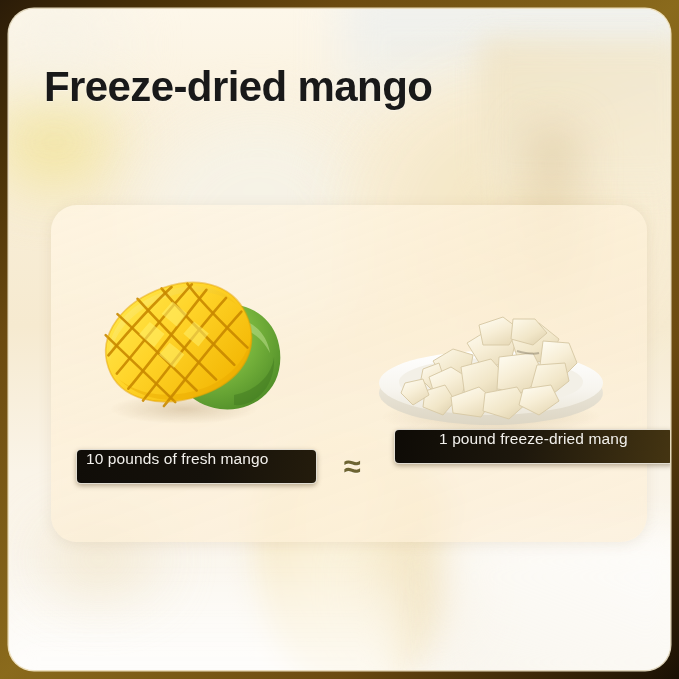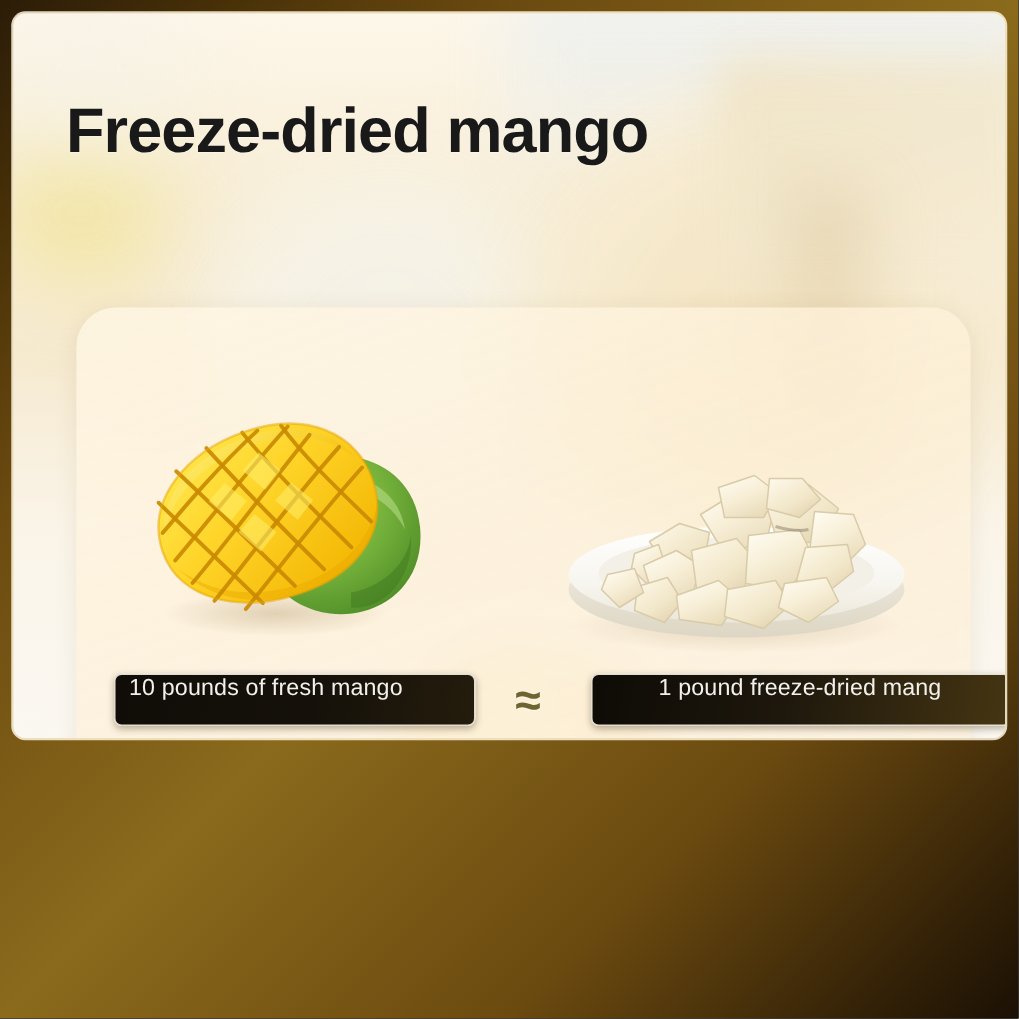--- a/index.html
+++ b/index.html
@@ -5,22 +5,22 @@
   html,body{margin:0;padding:0;background:#000;}
   body{width:679px;height:679px;overflow:hidden;font-family:"Liberation Sans",sans-serif;}
 
   #frame{
     position:relative;width:679px;height:679px;
     background:linear-gradient(135deg,#2b1c08 0%,#4a3208 12%,#6b4a10 25%,#8a6a1c 50%,#6b4a10 75%,#3a2608 90%,#1a1004 100%);
     overflow:hidden;
   }
   
   #photo{
-    position:absolute;left:9px;top:9px;width:661px;height:483px;
-    border-radius:8px;overflow:hidden;
+    position:absolute;left:9px;top:9px;width:661px;height:661px;
+    border-radius:25px;overflow:hidden;
     background:#f7efdf;
     box-shadow:0 0 0 1.5px rgba(255,246,220,.85);
   }
   
   .bg{position:absolute;inset:0;}
   .blob{position:absolute;border-radius:50%;filter:blur(26px);}
   .blob.hard{filter:blur(14px);}
   .band{position:absolute;filter:blur(22px);}
 
   
@@ -53,21 +53,21 @@
     color:#f2f0ec;font-size:15.5px;letter-spacing:.1px;
     padding:0 9px;white-space:nowrap;overflow:hidden;
     border:1.5px solid rgba(242,238,228,.92);
     box-shadow:0 2px 5px rgba(60,40,10,.35);
   }
   #caption-left{
     left:67px;top:440px;width:221px;
     background:linear-gradient(100deg,#100d08 0%,#15110a 55%,#241c0c 100%);
   }
   #caption-right{
-    left:385px;top:440px;width:225px;
+    left:385px;top:420px;width:225px;
     background:linear-gradient(100deg,#0e0b06 0%,#1d170c 45%,#453512 100%);
     padding-left:44px;
   }
 
   #approx{
     position:absolute;left:322px;top:437px;width:42px;height:40px;
     display:flex;align-items:center;justify-content:center;
     font-size:31px;font-weight:700;color:#6d6432;line-height:1;
     text-shadow:0 1px 1px rgba(255,255,255,.45);
   }

